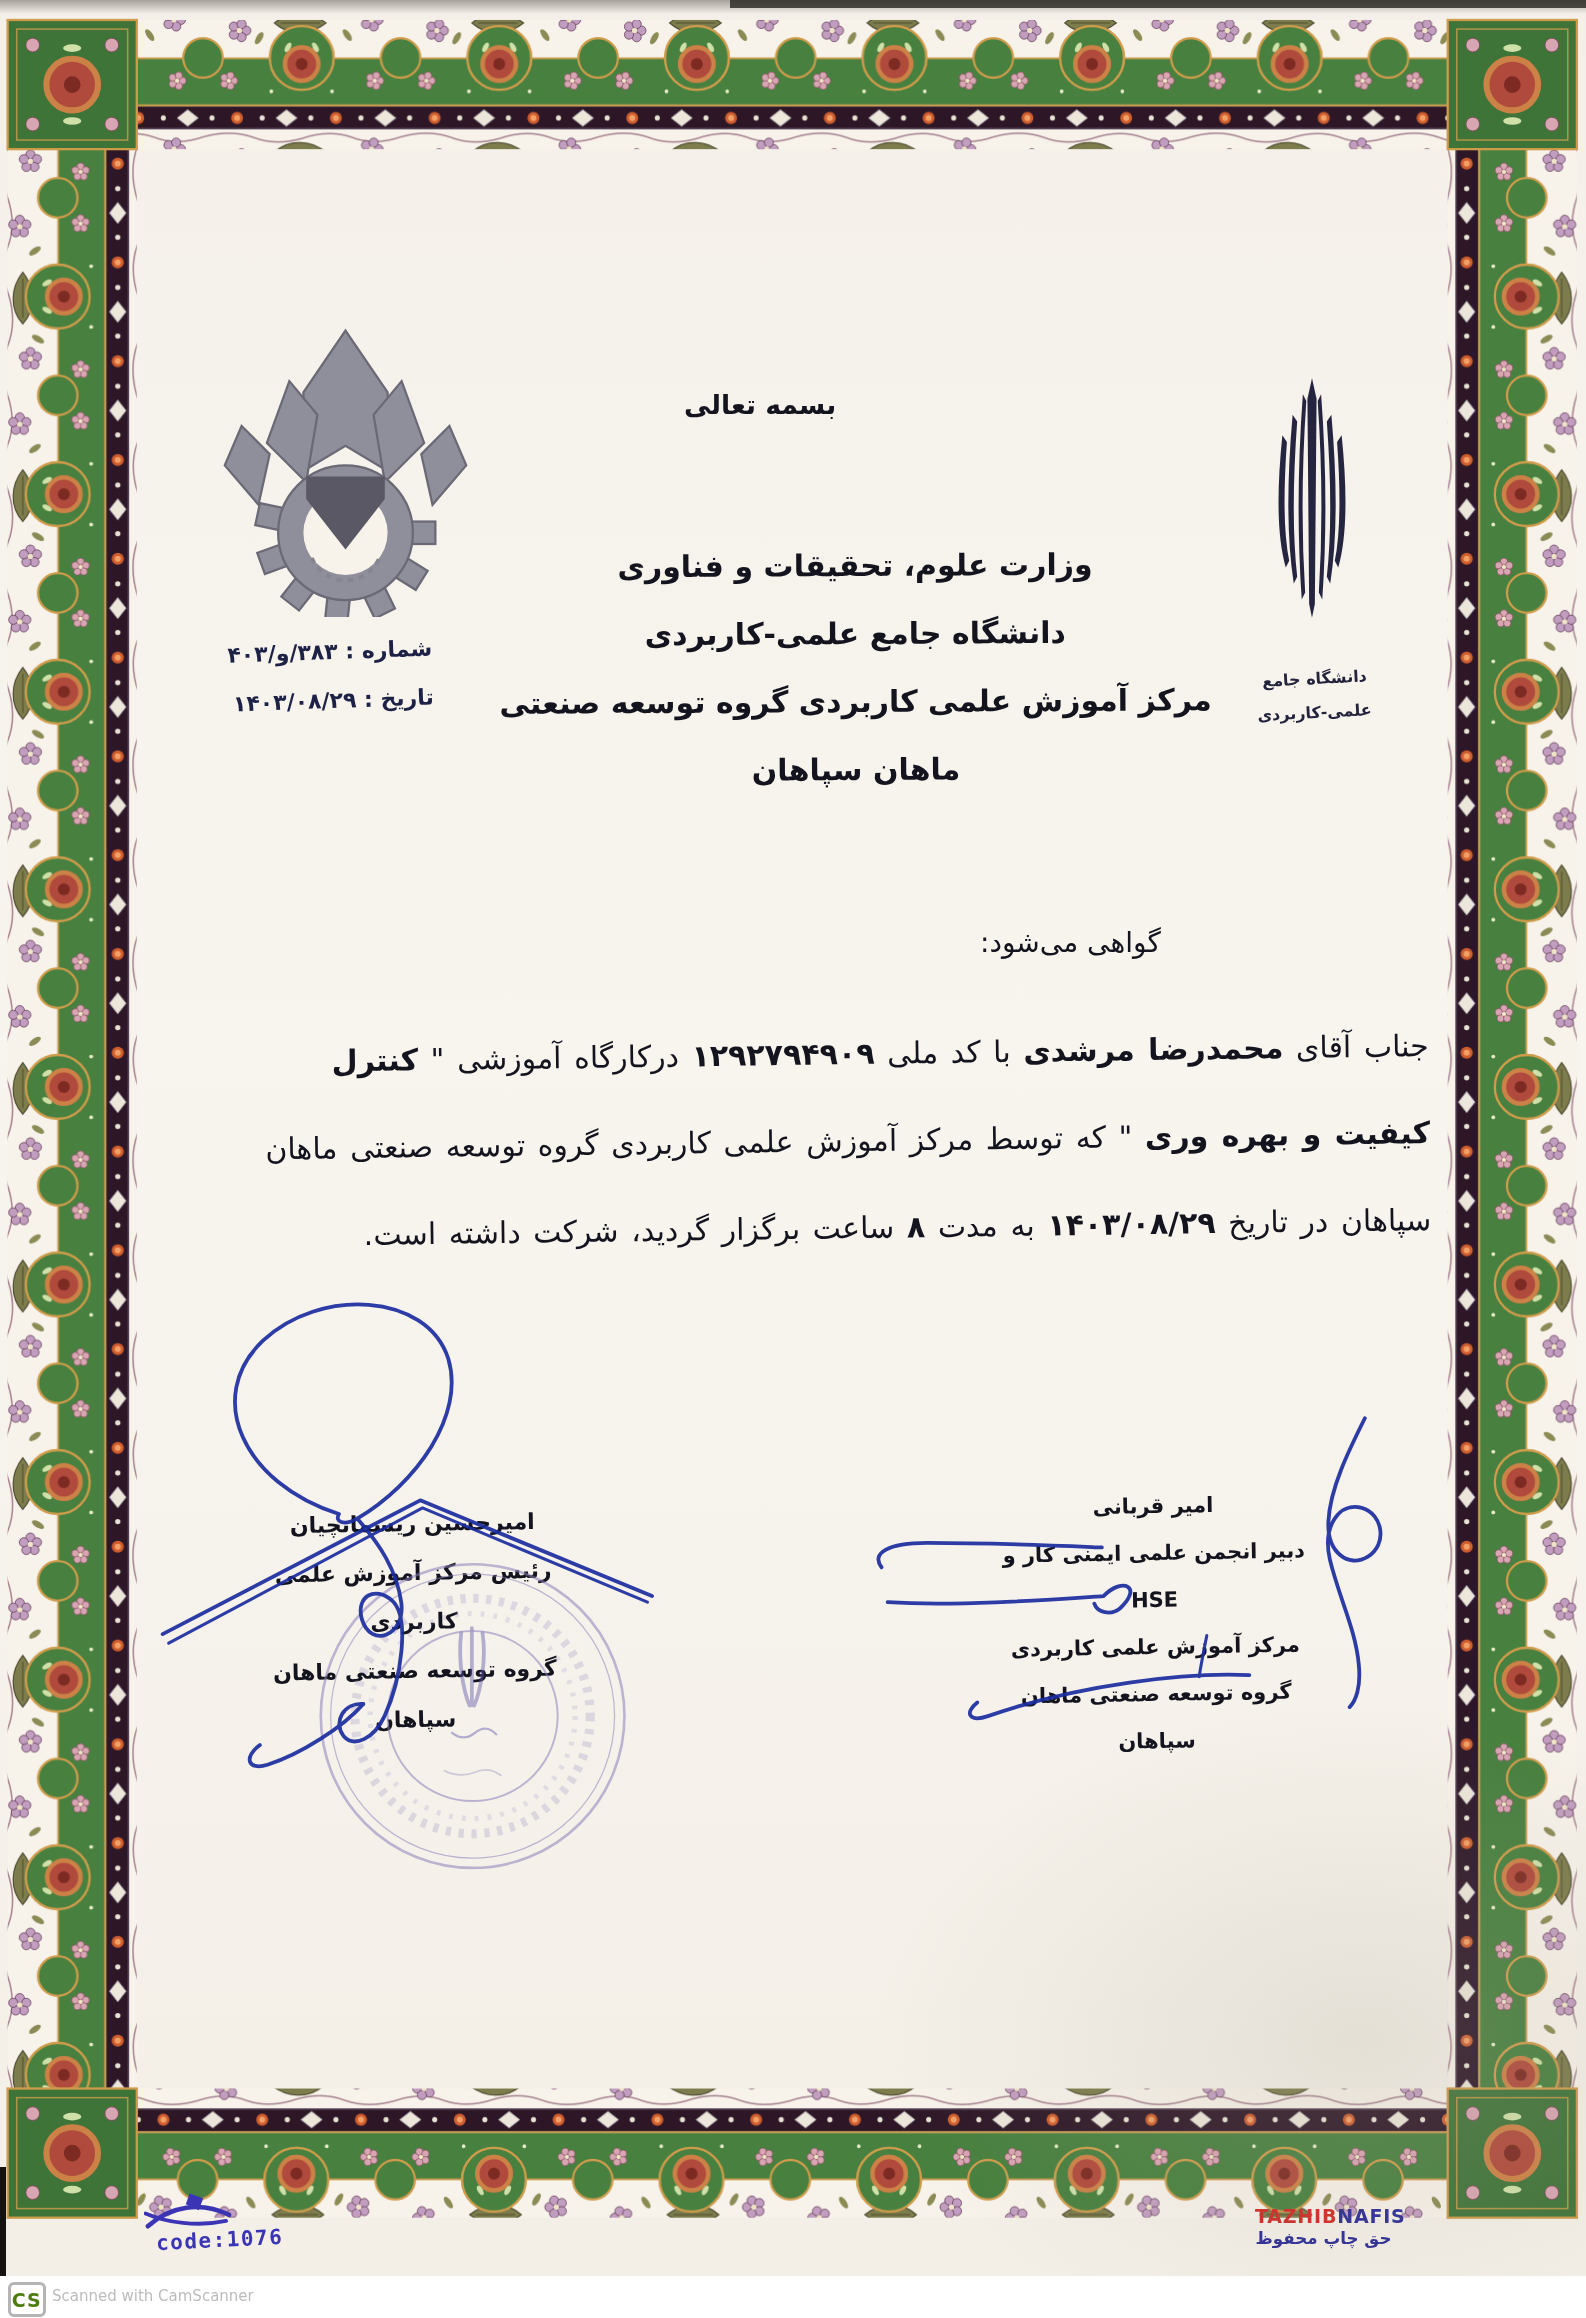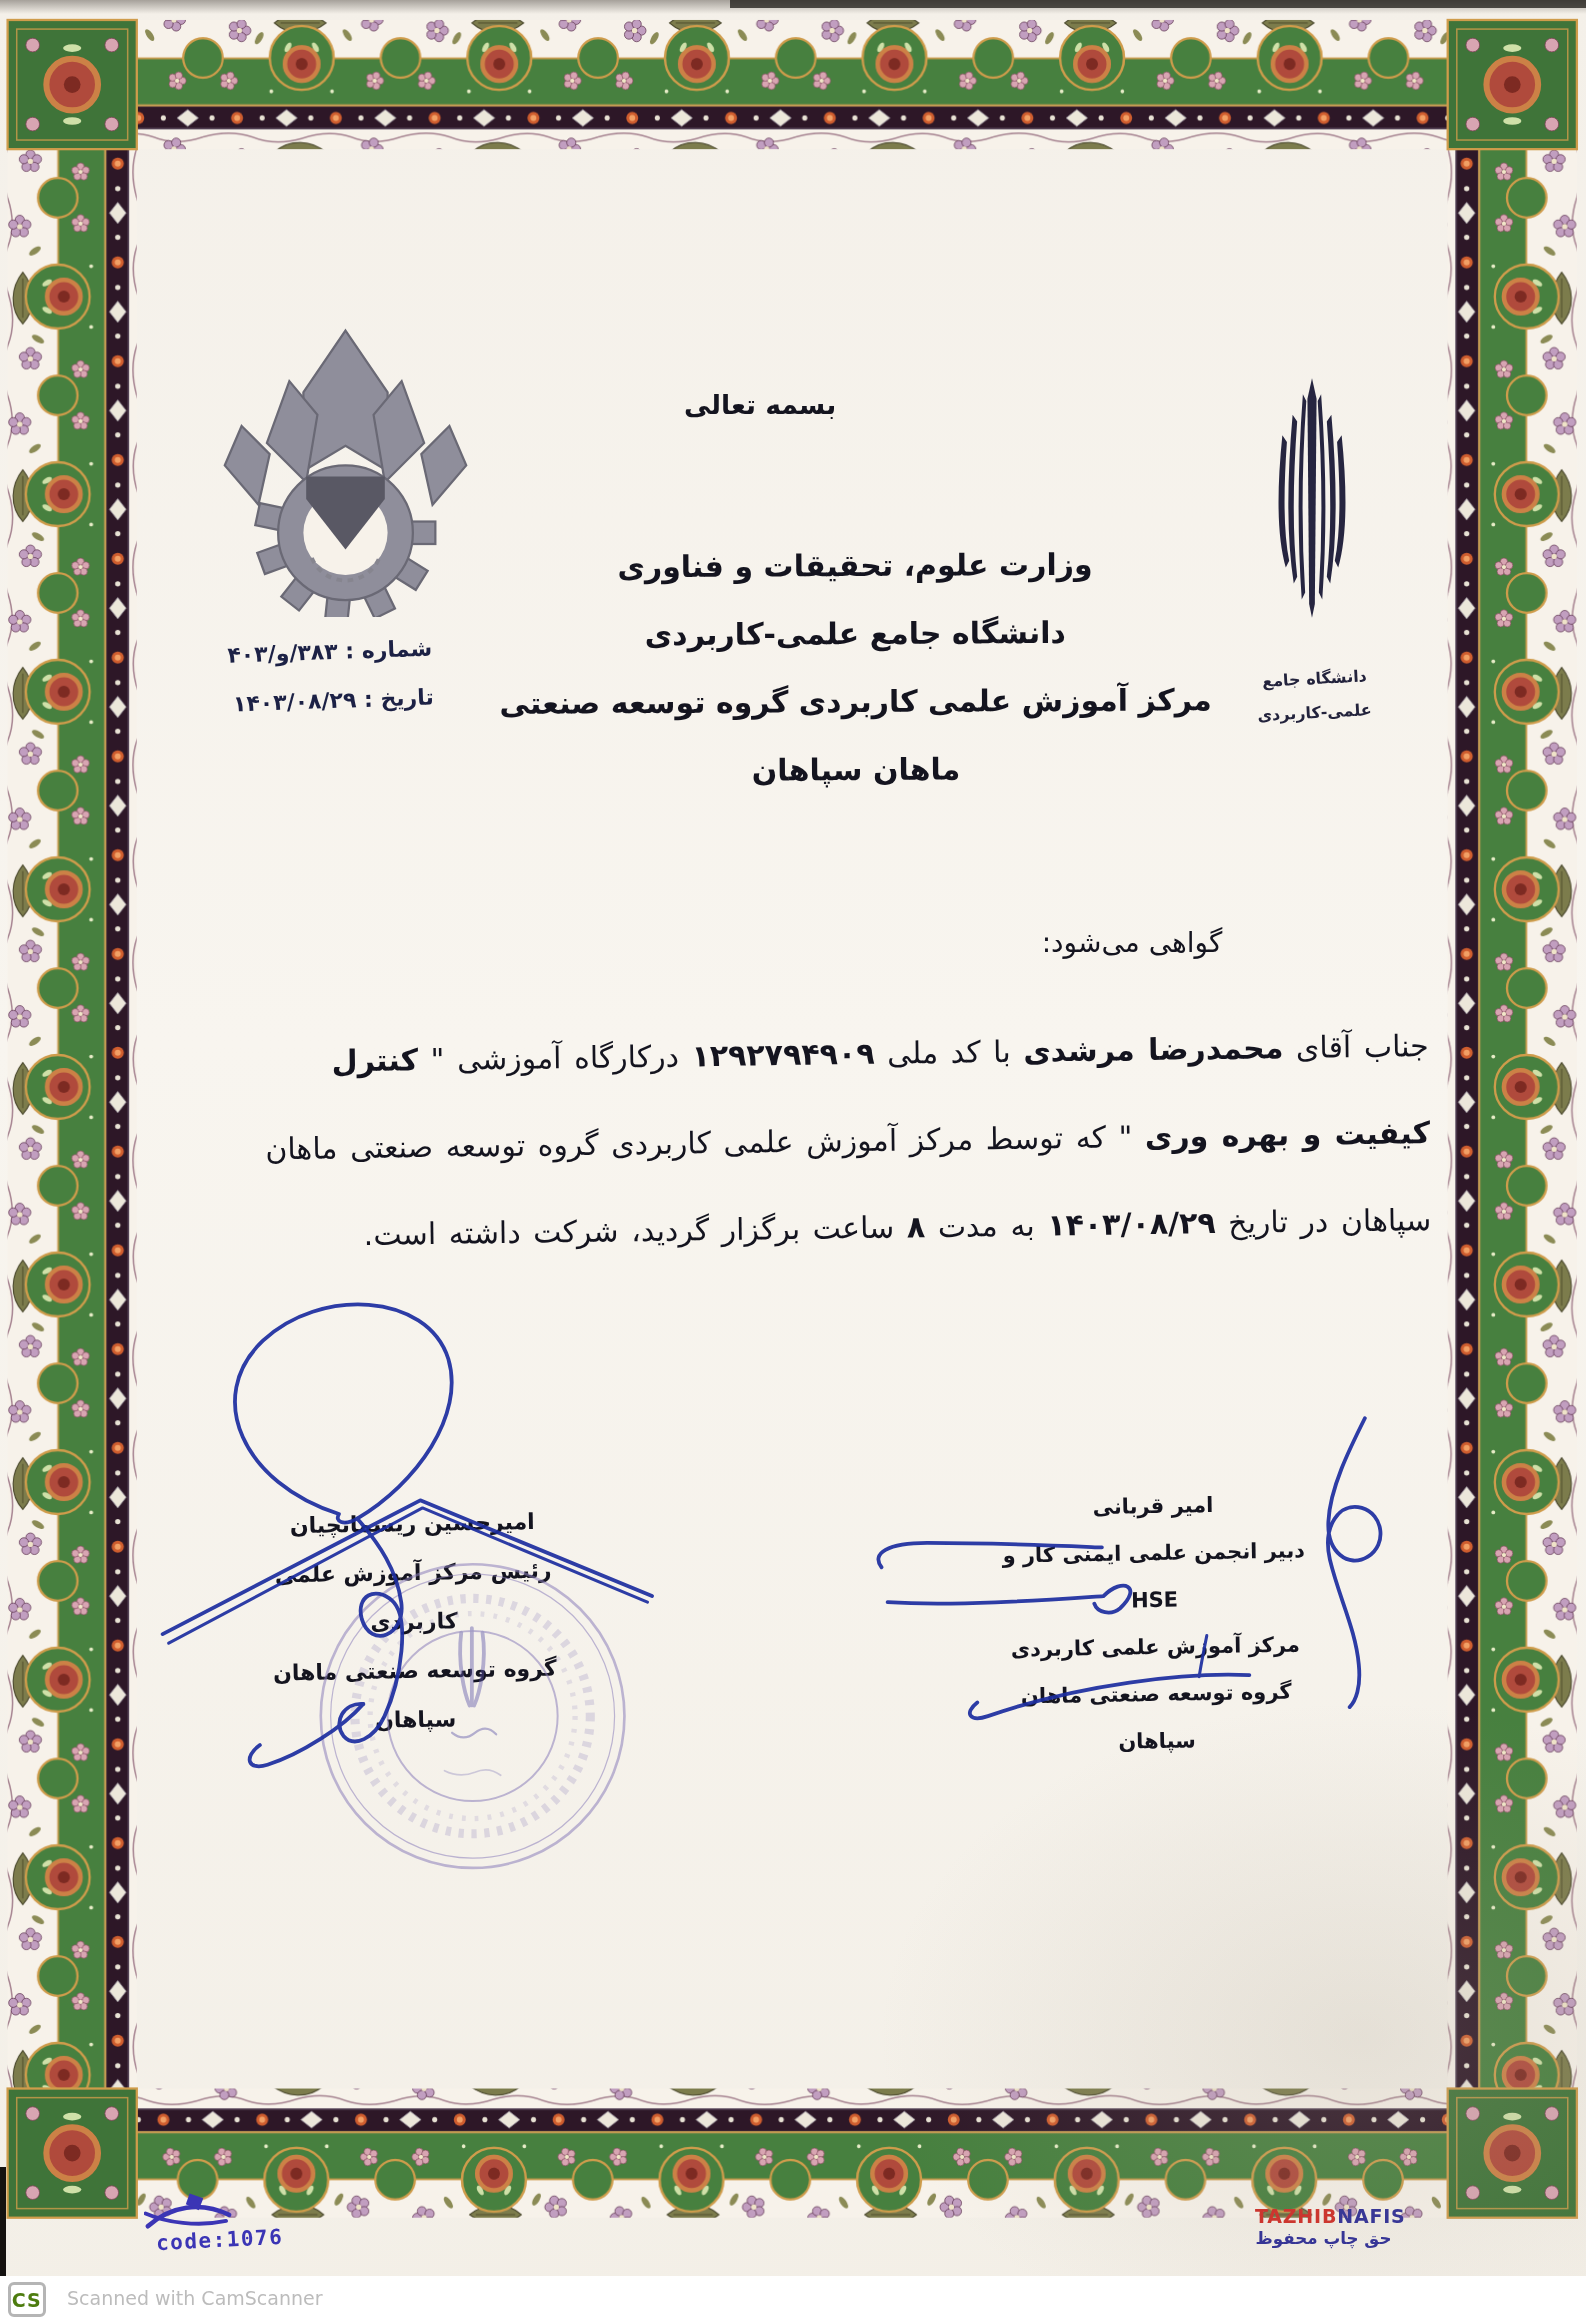--- a/index.html
+++ b/index.html
@@ -7,21 +7,21 @@
         background:linear-gradient(180deg,#f4f0e9 0%,#f8f5ef 45%,#f3efe7 100%);
         font-family:"DejaVu Sans",sans-serif;color:#14141f;}
   .abs{position:absolute;}
   .rtl{direction:rtl;unicode-bidi:plaintext;}
   .bismillah{left:684px;top:389px;width:258px;text-align:left;font-size:26.6px;font-weight:bold;}
   .header-block{left:426px;top:532px;width:859px;text-align:center;font-size:30px;font-weight:bold;
                 line-height:68px;transform:rotate(-0.3deg);}
   .ref-block{left:175px;top:628px;width:258px;font-size:22px;font-weight:bold;color:#1c2145;
              text-align:right;line-height:49px;transform:rotate(-2deg);}
   .uast-cap{left:1246px;width:137px;text-align:center;font-size:16px;font-weight:600;color:#23233c;transform:rotate(-3deg);}
-  .intro{left:980px;top:926px;width:304px;text-align:center;font-size:28px;}
+  .intro{left:980px;top:926px;width:304px;text-align:left;font-size:28px;}
   .body-par{left:152px;top:1011px;width:1278px;font-size:30px;line-height:87px;
             text-align:right;transform:rotate(-0.8deg);word-spacing:3px;}
   .body-par b{font-weight:bold;}
   .sig-left{left:243px;top:1499px;width:342px;text-align:center;font-size:22px;font-weight:bold;
             line-height:49px;transform:rotate(-1deg);}
   .sig-right{left:999px;top:1483px;width:312px;text-align:center;font-size:21px;font-weight:bold;
              line-height:47px;transform:rotate(-1deg);}
   .code-text{left:156px;top:2228px;font-size:21px;font-weight:bold;color:#3b35b5;
              letter-spacing:1.5px;transform:rotate(-3deg);font-family:"DejaVu Sans Mono","DejaVu Sans",monospace;}
   .tazhib-line1{left:1255px;top:2205px;width:144px;font-size:19px;font-weight:bold;letter-spacing:0.8px;}
@@ -30,21 +30,21 @@
   .scan-top{left:0;top:0;width:1586px;height:13.7px;
             background:linear-gradient(180deg,rgba(70,64,58,.45),rgba(70,64,58,0));}
   .scan-top-right{left:730px;top:0;width:856px;height:8.4px;background:rgba(28,25,22,.75);}
   .scan-left-sliver{left:0;top:2167px;width:6px;height:112px;background:#151210;}
   .shade{left:836px;top:1672px;width:750px;height:608px;
          background:radial-gradient(ellipse at 70% 60%,rgba(175,165,148,.22),rgba(175,165,148,0) 65%);}
   .cs-bar{left:0;top:2276px;width:1586px;height:43px;background:#ffffff;}
   .cs-logo{left:7.6px;top:2282px;width:32px;height:29px;border:3px solid #b5b5b5;border-radius:6px;
            background:#fff;color:#4d7c0f;font-weight:bold;font-size:19px;display:flex;
            align-items:center;justify-content:center;letter-spacing:0.8px;}
-  .cs-text{left:67px;top:2287px;font-size:19px;color:#bcbcbc;}
+  .cs-text{left:52px;top:2287px;font-size:15px;color:#bcbcbc;}
   svg{display:block;}
   .overlay{pointer-events:none;}
 </style>
 </head>
 <body>
 
 <div class="page">
 
   <svg class="abs overlay" style="left:0;top:0" width="1586" height="2319" viewBox="0 0 2087 3051" xmlns="http://www.w3.org/2000/svg" xmlns:xlink="http://www.w3.org/1999/xlink">
     <defs>

